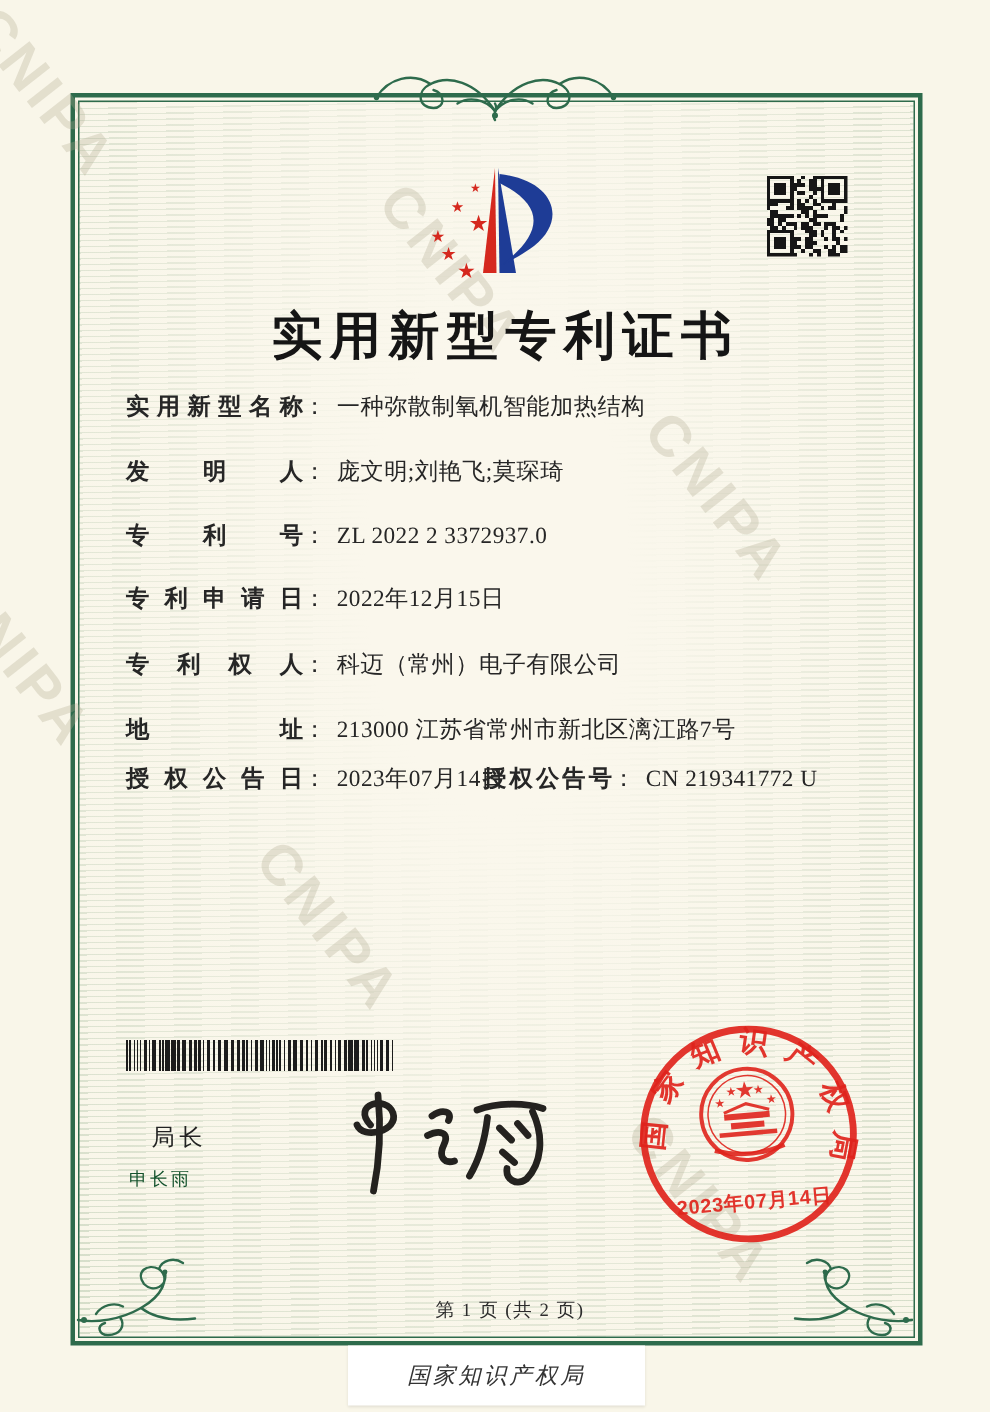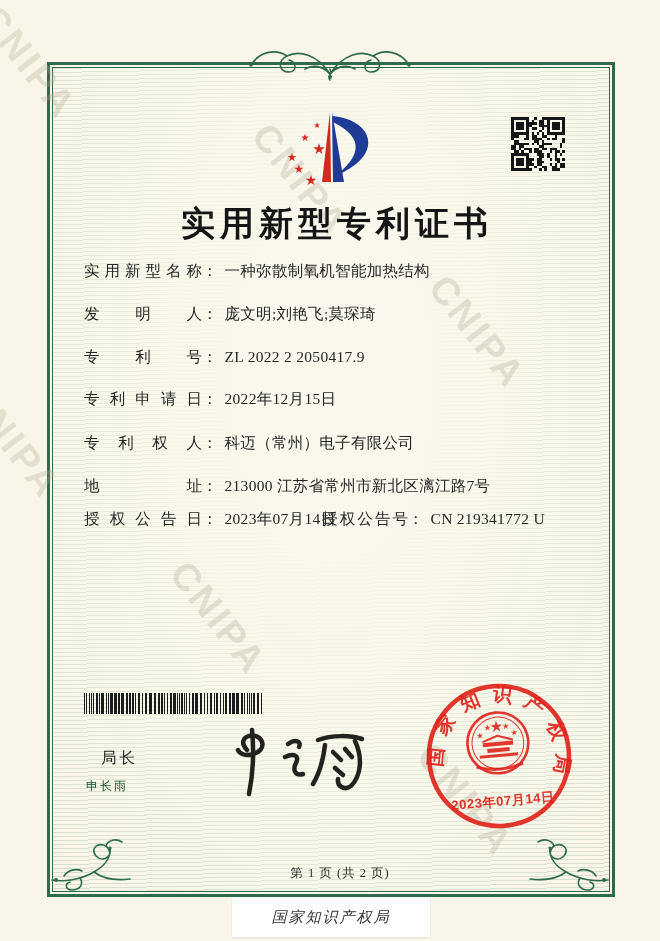--- a/index.html
+++ b/index.html
@@ -33,21 +33,21 @@
 
   .cert-no{position:absolute;left:84px;top:105px;font-size:15px;letter-spacing:2.5px;color:#1f1f1f;}
   .logo{position:absolute;left:276px;top:106px;}
   .qr{position:absolute;left:511px;top:117px;width:54px;height:54px;}
 
   .title{position:absolute;left:0;right:0;top:201px;text-align:center;
          font-size:34px;font-weight:700;letter-spacing:5px;color:#151515;padding-left:14px;}
 
   .fields{position:absolute;left:84px;top:261px;width:506px;font-size:15.5px;color:#262626;}
   .frow{position:absolute;left:0;white-space:nowrap;}
-  .flabel{display:inline-block;width:118px;text-align:justify;text-align-last:justify;vertical-align:bottom;}
+  .flabel{display:inline-block;width:118px;text-align:justify;text-align-last:justify;vertical-align:bottom;font-weight:bold;}
   .flabel.short{width:86px;}
   .fcolon{margin-right:7px;}
   .fvalue{letter-spacing:0.3px;}
   .fcol2{position:absolute;left:238px;top:0;white-space:nowrap;}
 
   .paras{position:absolute;left:84px;top:544px;width:502px;}
   .paras p{margin:0;font-size:14.5px;line-height:27px;font-style:italic;
            text-indent:2em;text-align:justify;color:#333;}
 
   .barcode{position:absolute;left:84px;top:693px;width:180px;height:21px;}
@@ -397,21 +397,21 @@
     <div class="title">实用新型专利证书</div>
 
     <div class="fields">
       <div class="frow" style="top:0">
         <span class="flabel">实用新型名称</span><span class="fcolon">：</span><span class="fvalue">一种弥散制氧机智能加热结构</span>
       </div>
       <div class="frow" style="top:43px">
         <span class="flabel">发明人</span><span class="fcolon">：</span><span class="fvalue">庞文明;刘艳飞;莫琛琦</span>
       </div>
       <div class="frow" style="top:86px">
-        <span class="flabel">专利号</span><span class="fcolon">：</span><span class="fvalue">ZL 2022 2 2050417.9</span>
+        <span class="flabel">专利号</span><span class="fcolon">：</span><span class="fvalue">ZL 2022 2 3372937.0</span>
       </div>
       <div class="frow" style="top:128px">
         <span class="flabel">专利申请日</span><span class="fcolon">：</span><span class="fvalue">2022年12月15日</span>
       </div>
       <div class="frow" style="top:172px">
         <span class="flabel">专利权人</span><span class="fcolon">：</span><span class="fvalue">科迈（常州）电子有限公司</span>
       </div>
       <div class="frow" style="top:215px">
         <span class="flabel">地址</span><span class="fcolon">：</span><span class="fvalue">213000 江苏省常州市新北区漓江路7号</span>
       </div>

